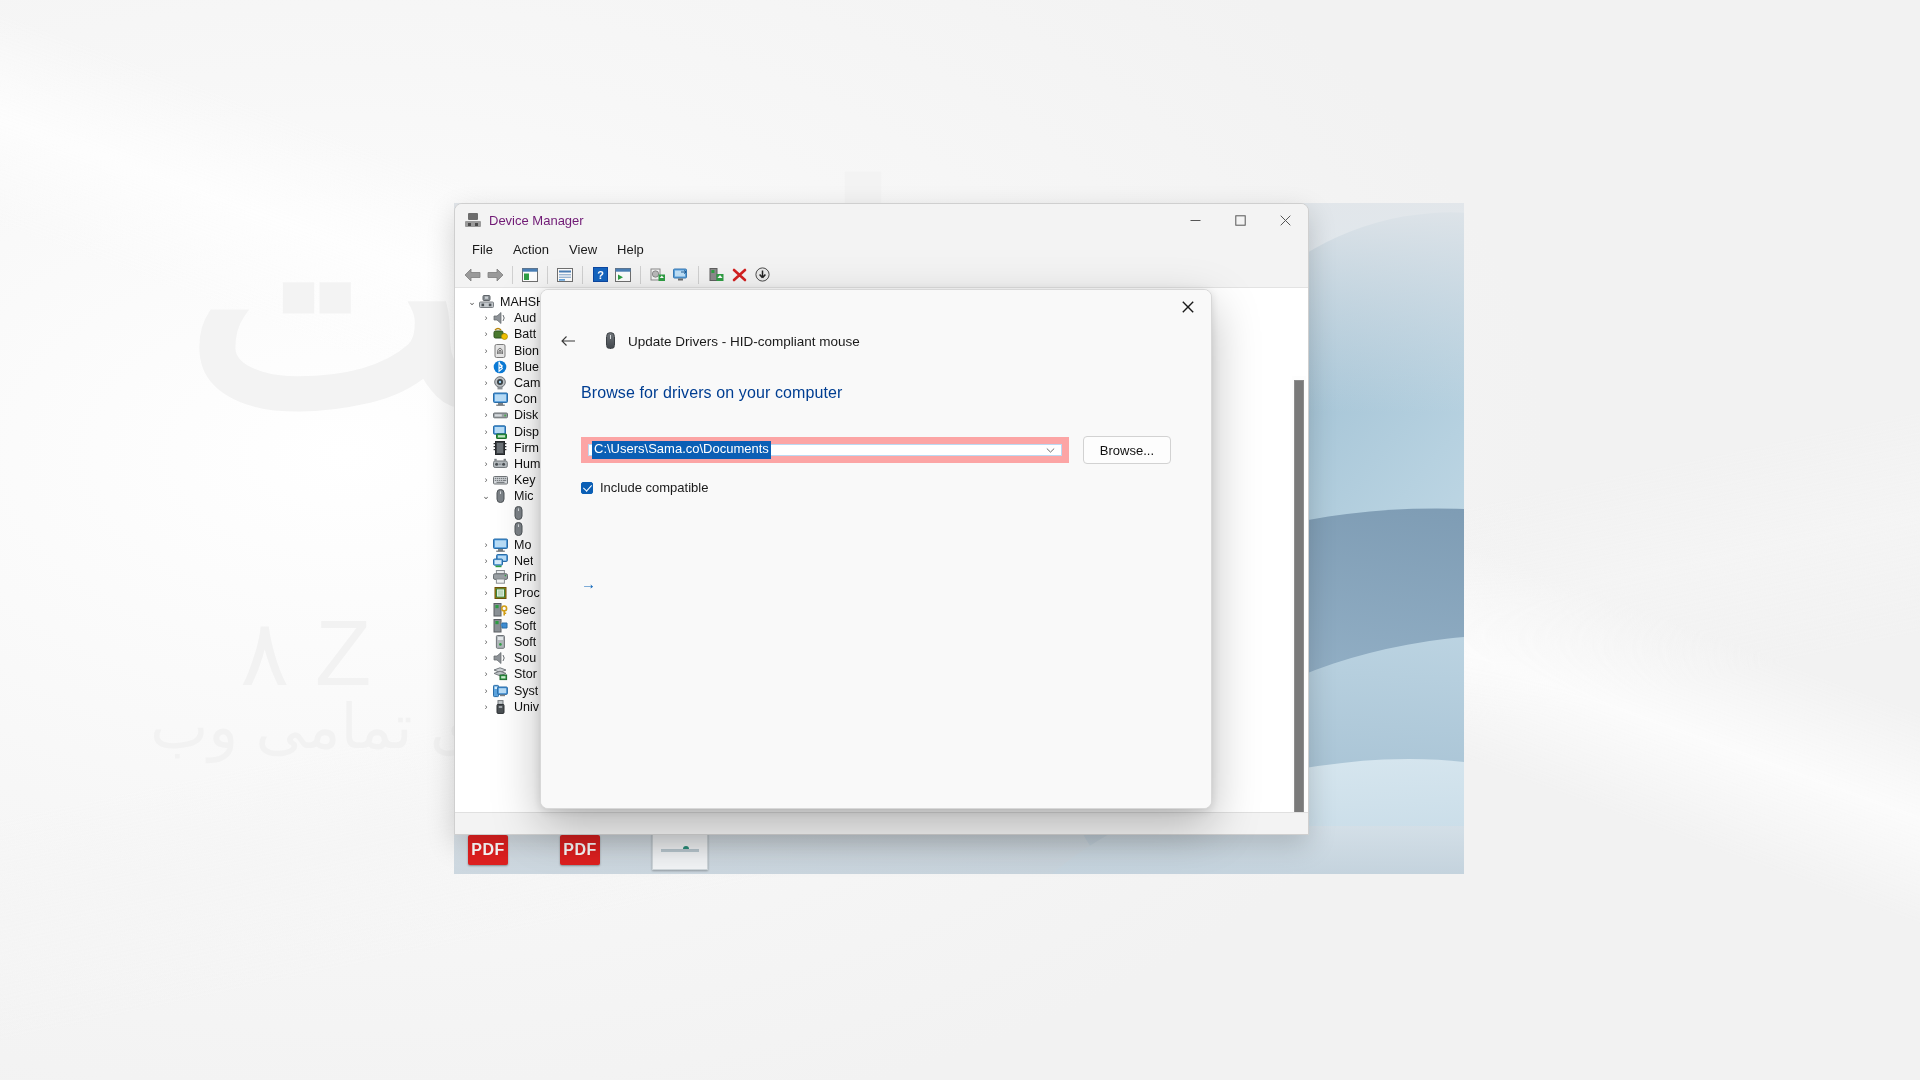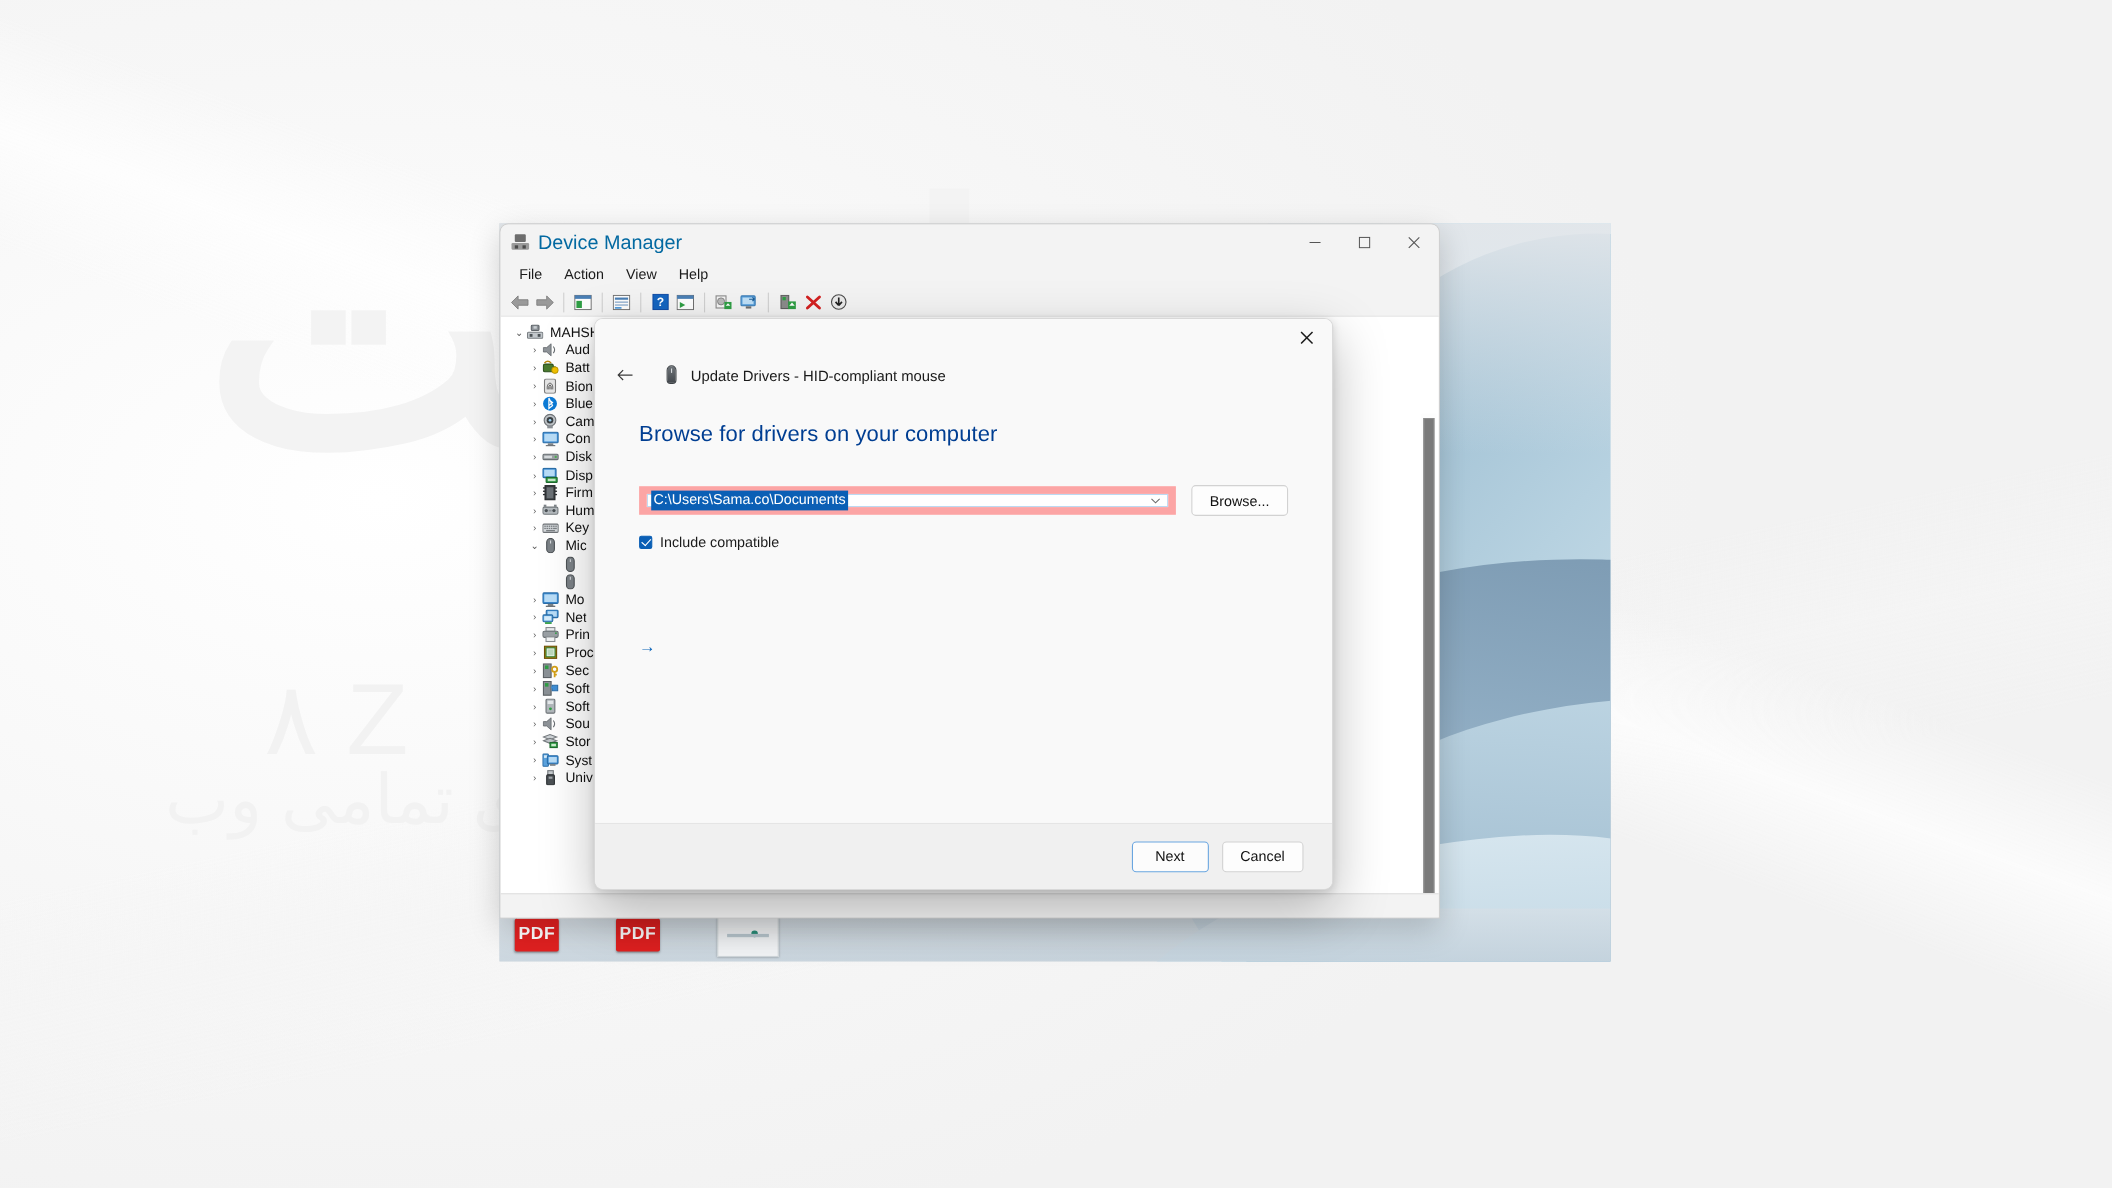--- a/index.html
+++ b/index.html
@@ -173,21 +173,21 @@
   }
   .dm-title-ico .base {
     position:absolute; left:0px; top:9px; width:16px; height:6px;
     background:#9a9a9a; border-radius:1px;
   }
   .dm-title-ico .p1, .dm-title-ico .p2 {
     position:absolute; top:11px; width:3px; height:3px; background:#4a4a4a;
   }
   .dm-title-ico .p1 { left:3px; }
   .dm-title-ico .p2 { left:10px; }
-  .dm-title-text { font-size: 18px; color: #0369a1; }
+  .dm-title-text { font-size: 13px; color: #701a75; }
   .dm-wincontrols {
     position: absolute; right: 0; top: 0; height: 32px; display: flex;
   }
   .wc-btn {
     width: 45px; height: 32px;
     display: flex; align-items: center; justify-content: center;
     color: #555; font-size: 12px;
   }
 
   .dm-menubar {
@@ -330,21 +330,21 @@
   }
   .dlg-headtitle { font-size: 13.5px; color: #1a1a1a; text-align: right; }
 
   .dlg-content {
     flex: 1 1 auto;
     padding: 26px 40px 0 40px;
     background: #f9f9f9;
     position: relative;
   }
   .dlg-h1 {
-    font-size: 20px;
+    font-size: 16px;
     color: #003e92;
     font-weight: 400;
     margin: 0 0 34px 0;
     letter-spacing: .1px;
   }
   .field-label {
     font-size: 13px;
     color: #1a1a1a;
     margin-bottom: 8px;
   }
@@ -1006,20 +1006,16 @@
         <span class="cb"></span>
         <span>Include compatible</span>
       </div>
 
       <div class="alt-block">
         <div class="alt-arrow">→</div>
       </div>
 
     </div>
 
-    <div class="dlg-footer">
-      <button class="btn btn-next">Next</button>
-      <button class="btn btn-cancel">Cancel</button>
-    </div>
 
   </div>
 
 </div>
 
 </body></html>

